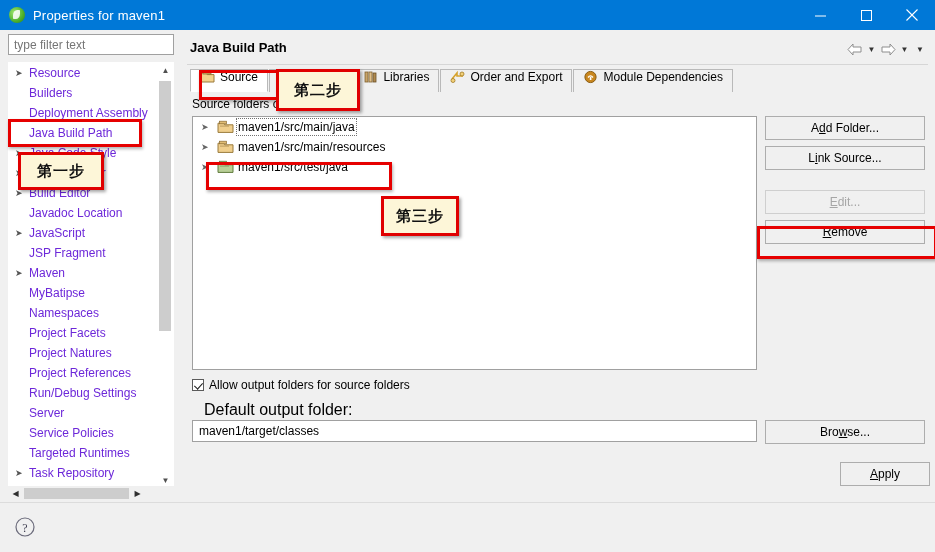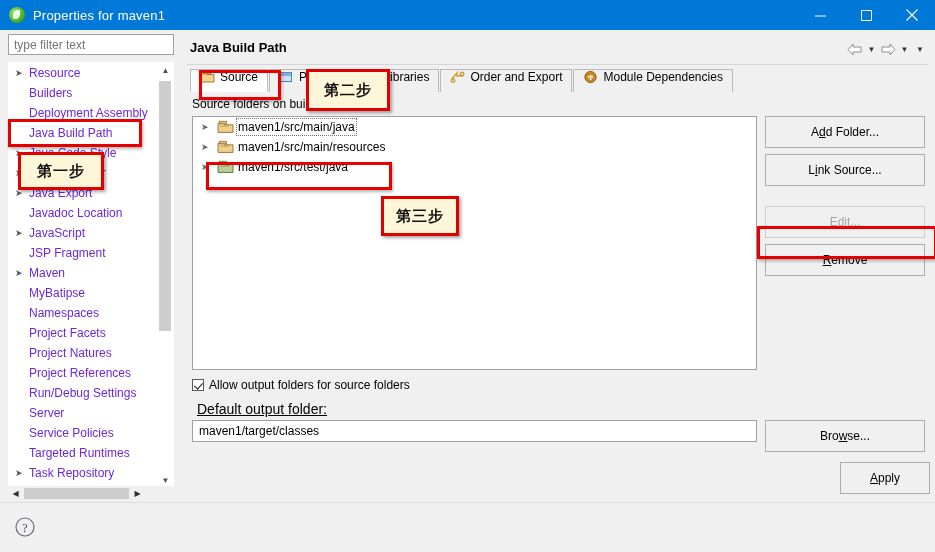--- a/index.html
+++ b/index.html
@@ -96,37 +96,37 @@
     background:#fff;border:1px solid #a0a0a0;overflow:hidden;
   }
   .srcrow{height:20px;display:flex;align-items:center;padding-left:8px;white-space:nowrap;}
   .srcrow .tarrow{width:16px;color:#666;}
   .srcrow .fldico{width:17px;height:14px;flex:none;margin-right:4px;}
   .srcrow .slabel{font-size:12px;color:#000;}
   .srcrow.focus .slabel{outline:1px dotted #707070;outline-offset:1px;}
 
   .sidebtns{position:absolute;left:575px;top:24px;width:160px;}
   .btn{
-    width:160px;height:32px;box-sizing:border-box;background:#f0f0f0;
+    width:160px;height:24px;box-sizing:border-box;background:#f0f0f0;
     border:1px solid #adadad;font-family:"Liberation Sans",sans-serif;font-size:12px;
     color:#000;display:flex;align-items:center;justify-content:center;margin-bottom:6px;
   }
   .btn .u{text-decoration:underline;}
   .btn.disabled{color:#a6a6a6;border-color:#cfcfcf;}
 
   .chkrow{position:absolute;left:2px;top:286px;display:flex;align-items:center;gap:5px;}
   .chkbox{
     width:12px;height:12px;box-sizing:border-box;border:1px solid #5a5a5a;background:#fff;
     position:relative;flex:none;
   }
   .chkbox::after{
     content:"";position:absolute;left:3px;top:1px;width:4px;height:7px;
     border:solid #1b1b1b;border-width:0 1.6px 1.6px 0;transform:rotate(42deg);
   }
-  .outlabel{position:absolute;left:7px;top:309px;font-size:14px;text-decoration:underline;}
+  .outlabel{position:absolute;left:14px;top:309px;font-size:16px;}
   .outinput{
     position:absolute;left:2px;top:328px;width:565px;height:22px;box-sizing:border-box;
     border:1px solid #a0a0a0;background:#fff;font-family:"Liberation Sans",sans-serif;
     font-size:12px;padding:0 6px;color:#000;outline:none;
   }
   .browsebtn{position:absolute;left:575px;top:328px;}
   .applybtn{position:absolute;left:650px;top:370px;width:90px;}
 
   
   .footer{position:absolute;left:0;top:502px;width:935px;height:50px;background:#f0f0f0;border-top:1px solid #dcdcdc;}
@@ -198,21 +198,21 @@
           <div class="tnode">
               <span class="tarrow">➤</span>
               <span class="tlabel">Java Code Style</span>
             </div>
           <div class="tnode">
               <span class="tarrow">➤</span>
               <span class="tlabel">Java Compiler</span>
             </div>
           <div class="tnode">
               <span class="tarrow">➤</span>
-              <span class="tlabel">Java Export</span>
+              <span class="tlabel">Build Editor</span>
             </div>
           <div class="tnode">
               <span class="tarrow empty">➤</span>
               <span class="tlabel">Javadoc Location</span>
             </div>
           <div class="tnode">
               <span class="tarrow">➤</span>
               <span class="tlabel">JavaScript</span>
             </div>
           <div class="tnode">
@@ -431,20 +431,20 @@
         <text x="11" y="15.5" font-size="12" text-anchor="middle" fill="#3b3b4d" font-family="Liberation Serif, serif">?</text>
       </svg>
     </div>
 
   </div>
 
   <div class="anno-rect" style="left:8px;top:119px;width:128px;height:22px;"></div>
   <div class="anno-box" style="left:18px;top:152px;width:80px;height:32px;">第一步</div>
 
   <div class="anno-rect" style="left:199px;top:70px;width:76px;height:24px;"></div>
-  <div class="anno-box" style="left:306px;top:69px;width:78px;height:36px;">第二步</div>
+  <div class="anno-box" style="left:276px;top:69px;width:78px;height:36px;">第二步</div>
 
   <div class="anno-rect" style="left:206px;top:162px;width:180px;height:22px;"></div>
   <div class="anno-box" style="left:381px;top:196px;width:72px;height:34px;">第三步</div>
 
   <div class="anno-rect" style="left:757px;top:226px;width:174px;height:27px;"></div>
 
 </div>
 
 </body></html>

